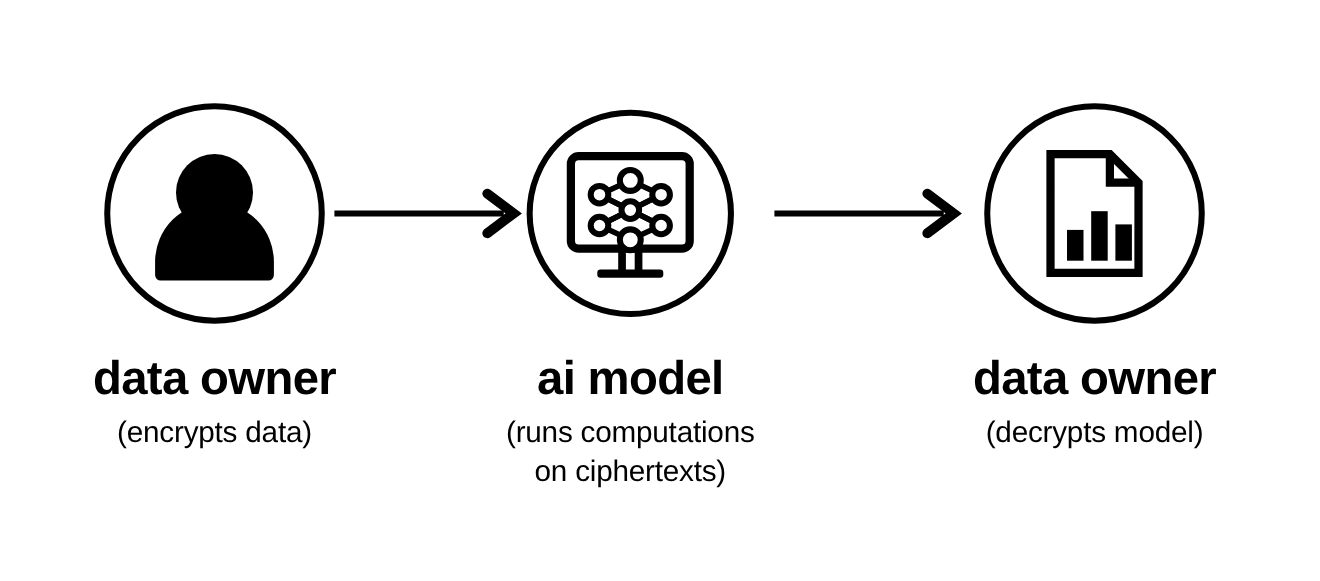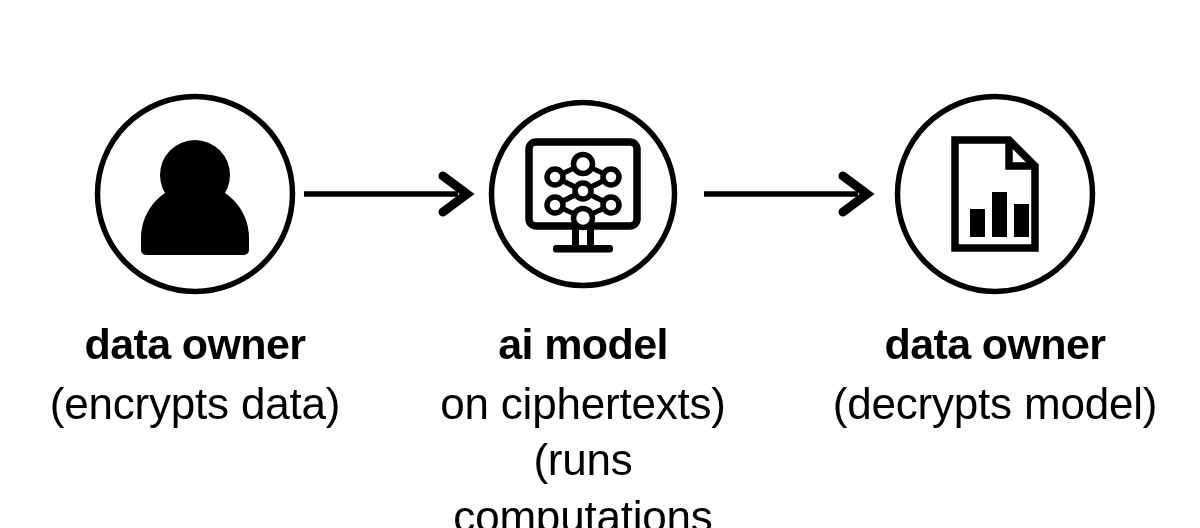--- a/index.html
+++ b/index.html
@@ -24,21 +24,21 @@
   }
 
   
   .stage {
     position: absolute;
     top: 0;
     width: 360px;
     height: 528px;
   }
   #stage-owner-encrypt { left: 15px; }
-  #stage-ai-model      { left: 403px; }
+  #stage-ai-model      { left: 393px; }
   #stage-owner-decrypt { left: 815px; }
 
   
   .badge {
     position: absolute;
     top: 92px;
     left: 50%;
     transform: translateX(-50%);
     width: 204px;
     height: 204px;
@@ -66,21 +66,21 @@
     display: block;
     font-size: 43px;
     font-weight: 700;
     letter-spacing: -0.6px;
     line-height: 1.05;
     white-space: nowrap;
   }
   .caption-sub {
     display: block;
     margin-top: 9px;
-    font-size: 44px;
+    font-size: 27px;
     font-weight: 400;
     line-height: 1.28;
     letter-spacing: -0.2px;
   }
   .caption-sub .sub-line { display: block; }
 
   
   .arrow {
     position: absolute;
     top: 168px;
@@ -155,22 +155,22 @@
           <circle cx="68" cy="107" r="8"></circle>
           <circle cx="124" cy="107" r="8"></circle>
           <circle cx="96" cy="120" r="9.5"></circle>
         </g>
       </svg>
     </div>
 
     <div class="caption">
       <span class="caption-title">ai model</span>
       <span class="caption-sub">
+        <span class="sub-line">(runs computations</span>
         <span class="sub-line">on ciphertexts)</span>
-        <span class="sub-line">(runs computations</span>
       </span>
     </div>
   </div>
 
   <div class="arrow" id="arrow-model-to-owner">
     <svg viewBox="0 0 180 52" xmlns="http://www.w3.org/2000/svg">
       <line x1="4" y1="26" x2="158" y2="26" stroke="#000" stroke-width="5.5" stroke-linecap="butt"></line>
       <polyline points="143,8 167,26 143,44" fill="none" stroke="#000" stroke-width="9" stroke-linecap="round" stroke-linejoin="miter"></polyline>
     </svg>
   </div>

